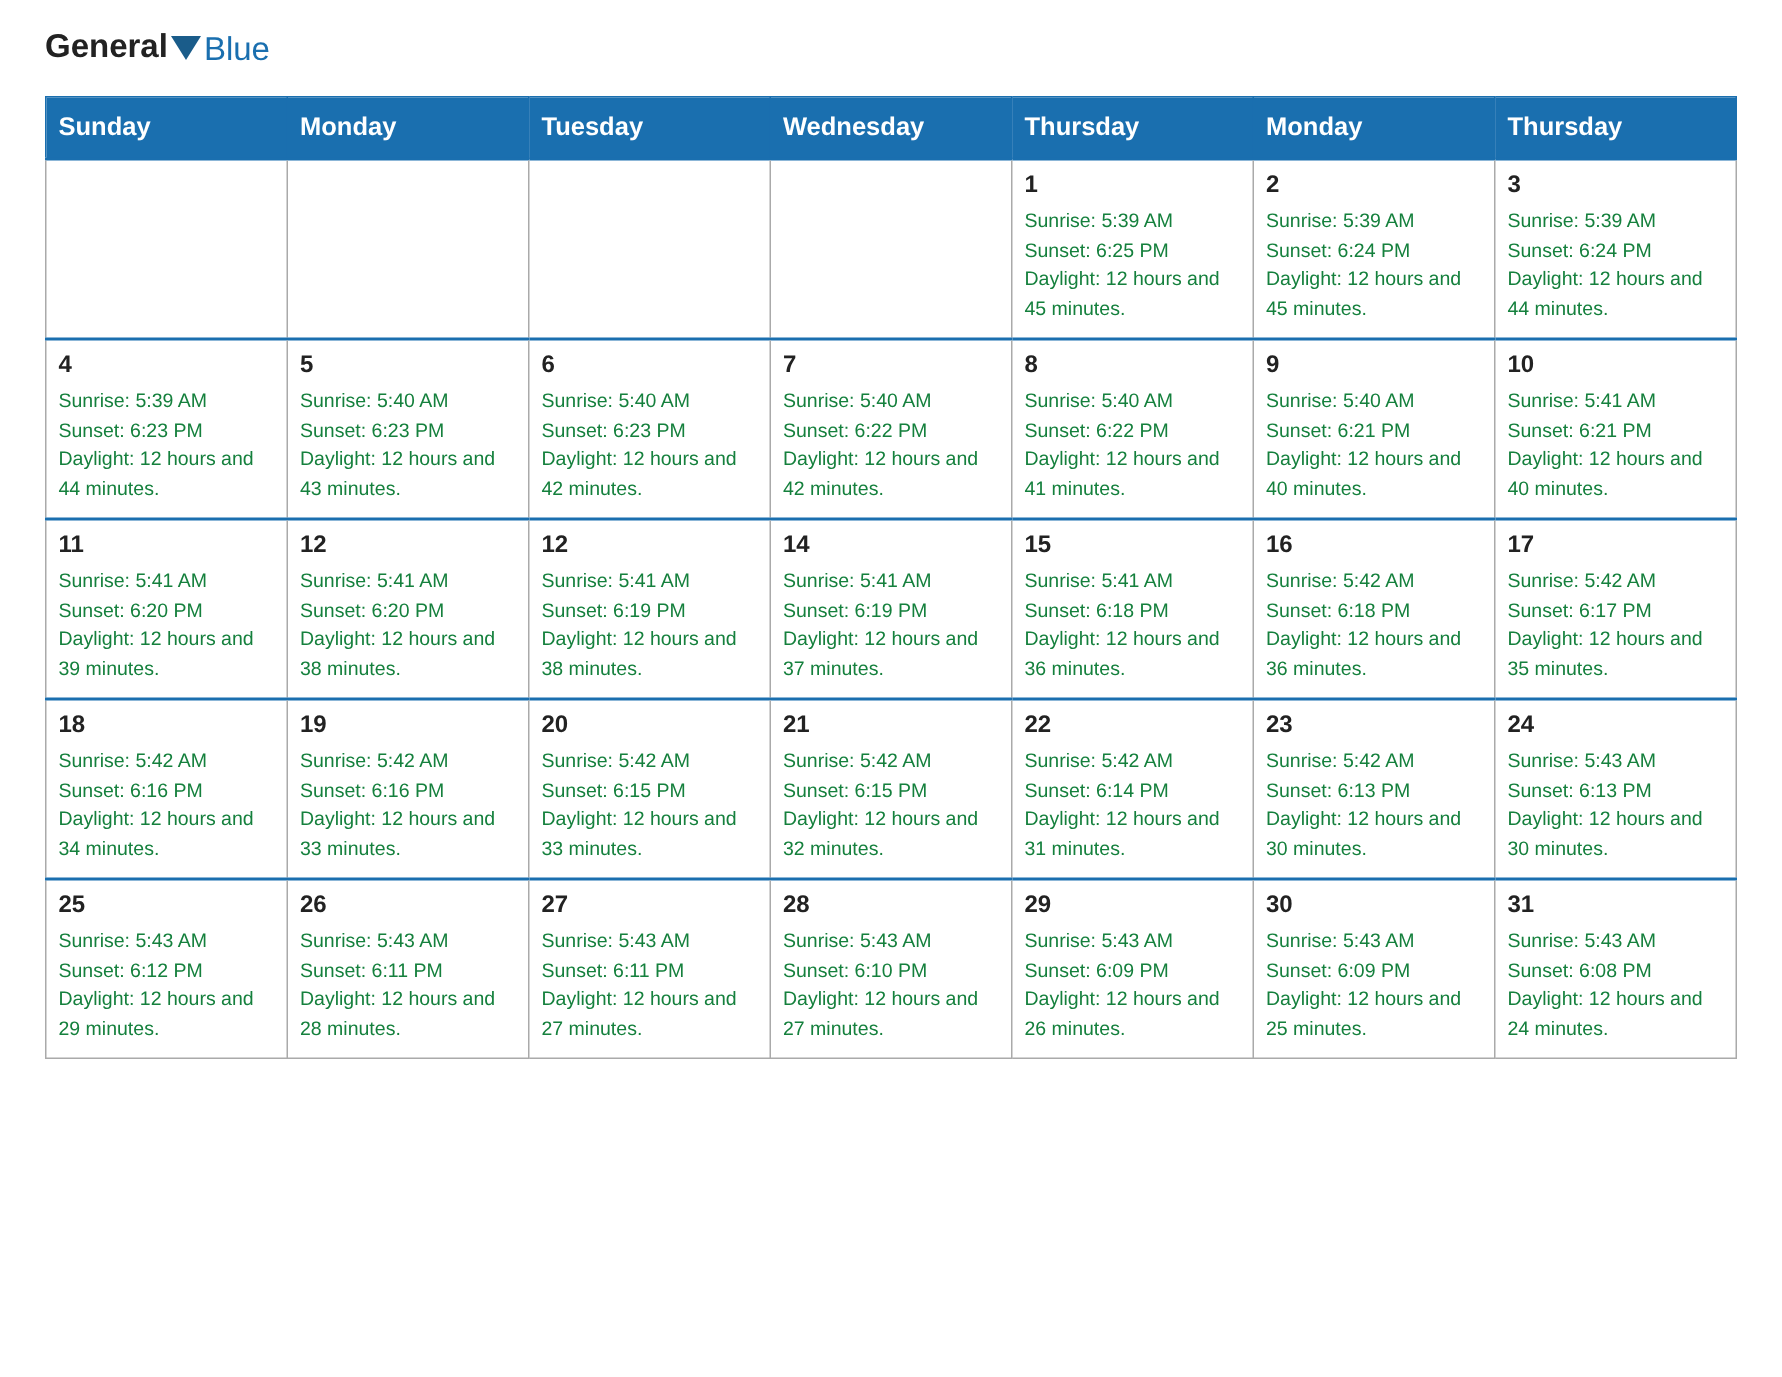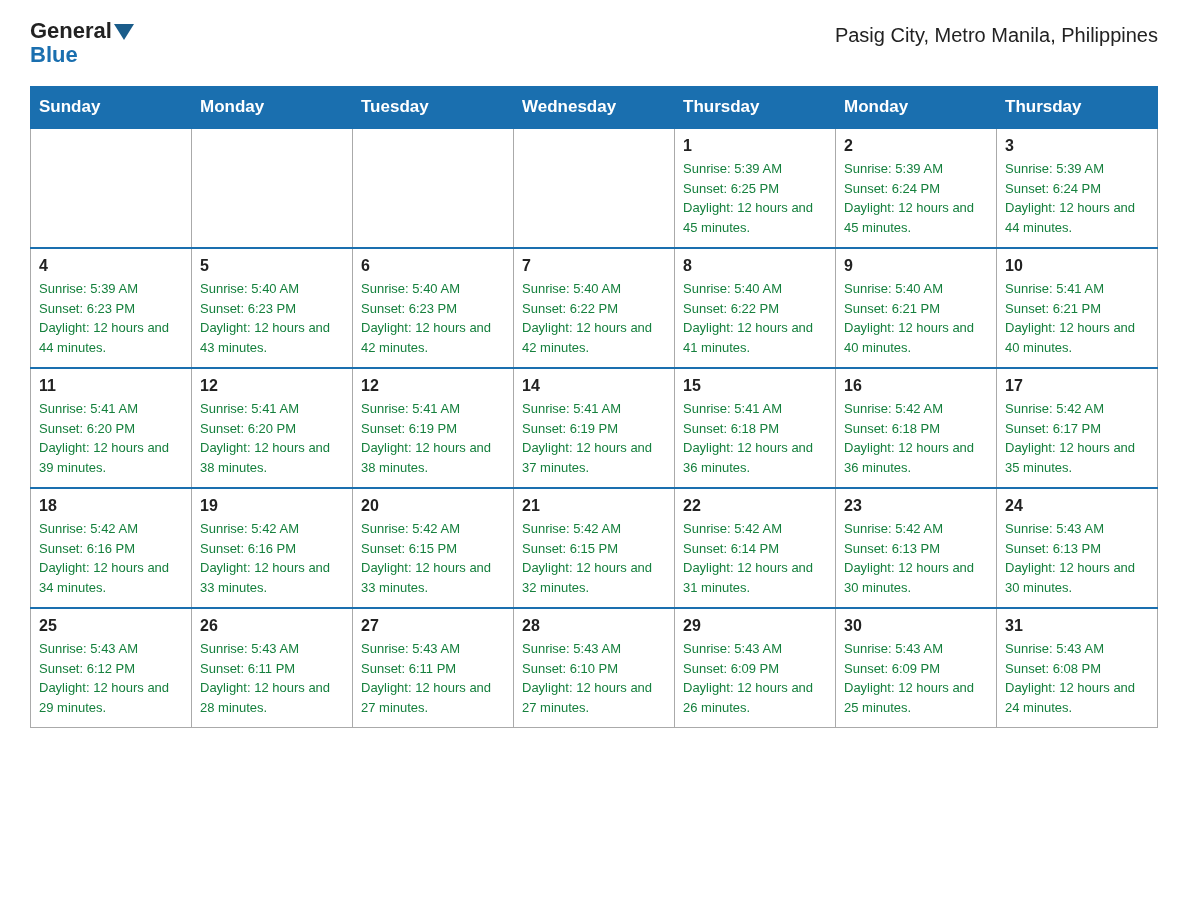--- a/index.html
+++ b/index.html
@@ -12,21 +12,21 @@
       min-height: 918px;
     }
     .header {
       display: flex;
       justify-content: space-between;
       align-items: flex-start;
       margin-bottom: 18px;
     }
     .logo {
       display: flex;
-      flex-direction: column;
+      flex-direction: row;
       align-items: flex-start;
     }
     .logo-text {
       display: flex;
       align-items: flex-end;
       font-size: 22px;
       font-weight: bold;
       color: #222;
       line-height: 1;
     }
@@ -35,21 +35,21 @@
       display: inline-block;
       width: 0; height: 0;
       border-left: 10px solid transparent;
       border-right: 10px solid transparent;
       border-top: 16px solid #1a5c8a;
       margin: 0 2px 2px 2px;
     }
     .logo-blue {
       color: #1a6faf;
       font-size: 22px;
-      font-weight: bold;
+      font-weight: normal;
     }
     .title-area {
       text-align: right;
     }
     .month-title {
       font-size: 52px;
       font-weight: normal;
       color: #222;
       line-height: 1.1;
     }
@@ -108,21 +108,20 @@
 
 <div class="header">
   <div class="logo">
     <div class="logo-text">
       <span class="logo-general">General</span>
       <span class="logo-triangle"></span>
     </div>
     <span class="logo-blue">Blue</span>
   </div>
   <div class="title-area">
-    <div class="location-title">Pasig City, Metro Manila, Philippines</div>
   </div>
 </div>
 
 <table class="calendar" id="calendar">
   <thead>
     <tr id="header-row">
         <th>Sunday</th>
         <th>Monday</th>
         <th>Tuesday</th>
         <th>Wednesday</th>

